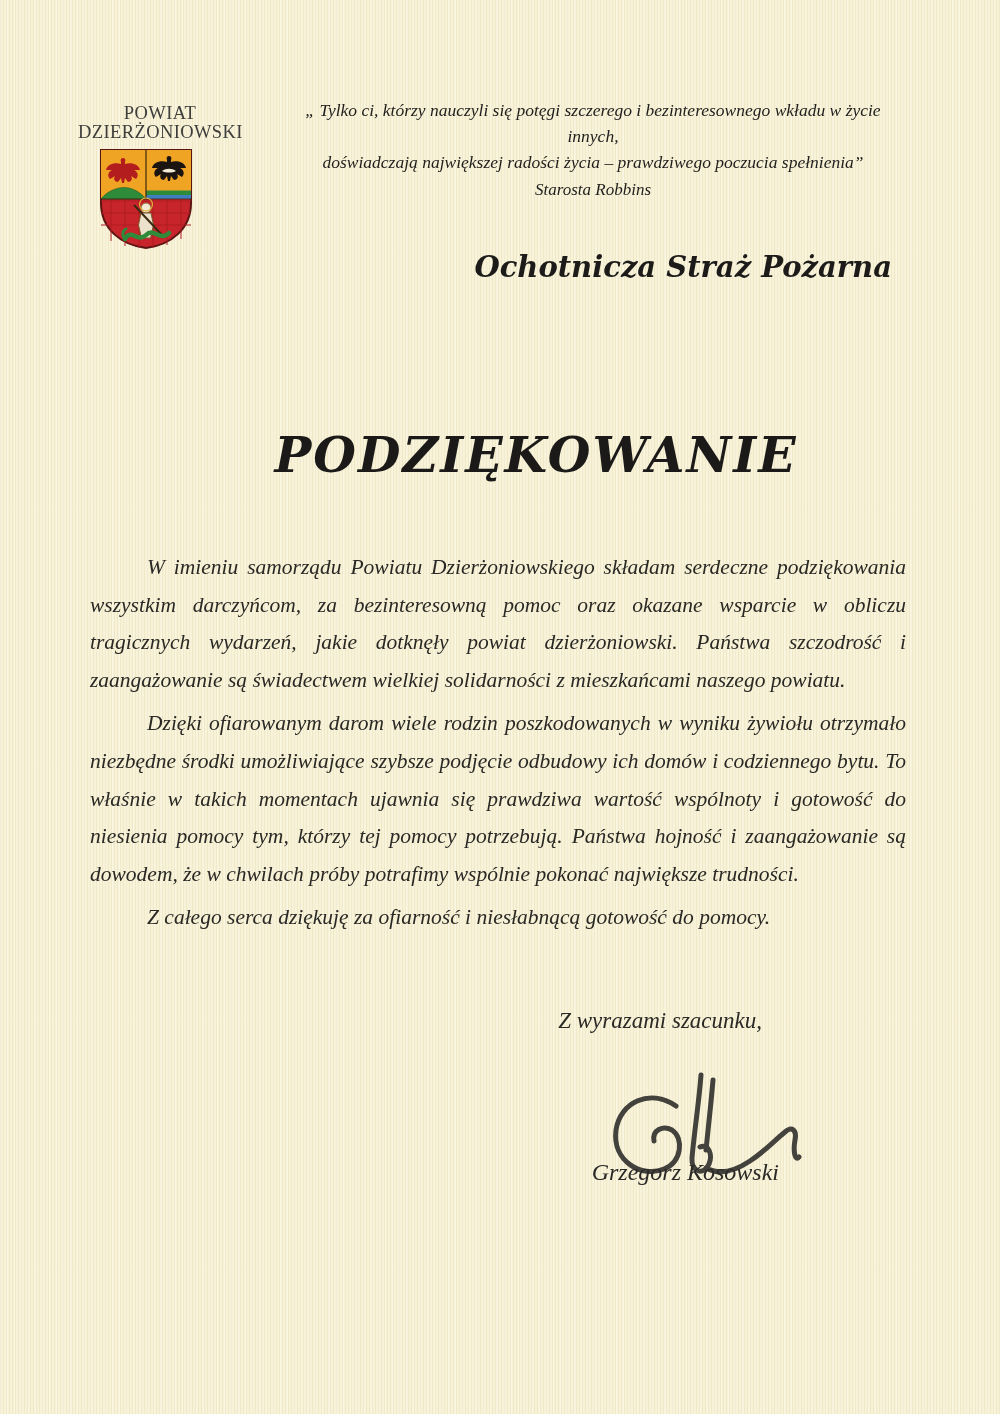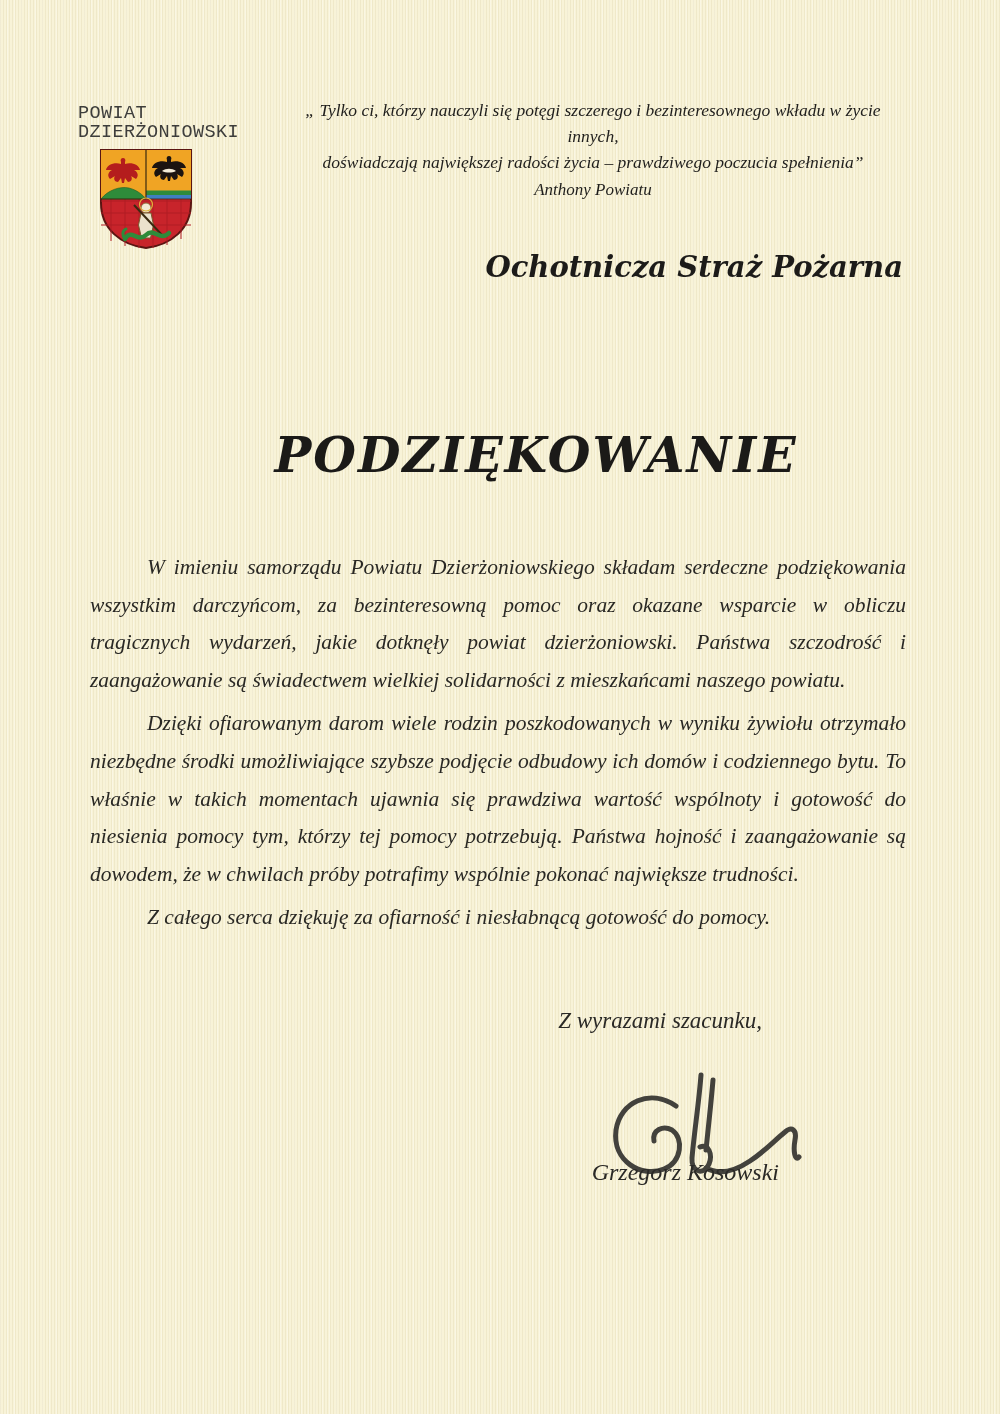--- a/index.html
+++ b/index.html
@@ -20,21 +20,22 @@
     font-family: "Liberation Serif", serif;
     color: #262522;
   }
 
   
   .logo-text {
     position: absolute;
     left: 78px;
     top: 104px;
     width: 164px;
-    font-family: Liberation Mono, monospace;
+    text-align: center;
+    font-family: Liberation Serif, serif;
     font-size: 18.5px;
     line-height: 19px;
     letter-spacing: 0.4px;
     color: #3d3d3b;
     font-weight: 500;
   }
   .crest {
     position: absolute;
     left: 98px;
     top: 147px;
@@ -53,21 +54,21 @@
     color: #1f1e1c;
   }
   .quote-author {
     margin-top: 2px;
     font-size: 17px;
   }
 
   
   .recipient {
     position: absolute;
-    right: 97px;
+    right: 108px;
     top: 243px;
     text-align: right;
     font-family: "DejaVu Serif", serif;
     font-style: italic;
     font-weight: 700;
     font-size: 29px;
     line-height: 49px;
     color: #1c1b19;
   }
 
@@ -189,21 +190,21 @@
     <path d="M43,66 h10 l2.5,12 l-3,13 h-9 l-3,-13 Z" fill="#ece2cc" stroke="#7a5c2e" stroke-width="1"></path>
     <line x1="36" y1="58" x2="64" y2="88" stroke="#3a2a10" stroke-width="2"></line>
 
     <path d="M27,92 C33,81 40,96 48,88 C56,80 62,95 71,86" fill="none" stroke="#2e8b3a" stroke-width="4.5" stroke-linecap="round"></path>
     <path d="M27,92 C24,88 24,84 28,82" fill="none" stroke="#2e8b3a" stroke-width="3" stroke-linecap="round"></path>
   </svg>
 
   <div class="quote-block">
     <div>„ Tylko ci, którzy nauczyli się potęgi szczerego i bezinteresownego wkładu w życie innych,</div>
     <div>doświadczają największej radości życia – prawdziwego poczucia spełnienia”</div>
-    <div class="quote-author">Anthony Powiatu</div>
+    <div class="quote-author">Starosta Robbins</div>
   </div>
 
   <div class="recipient">
     <div>Ochotnicza Straż Pożarna</div>
   </div>
 
   <div class="doc-title">PODZIĘKOWANIE</div>
 
   <div class="body-text">
     <p>W imieniu samorządu Powiatu Dzierżoniowskiego składam serdeczne podziękowania wszystkim darczyńcom, za bezinteresowną pomoc oraz okazane wsparcie w obliczu tragicznych wydarzeń, jakie dotknęły powiat dzierżoniowski.  Państwa szczodrość i zaangażowanie są świadectwem wielkiej solidarności z mieszkańcami naszego powiatu.</p>

